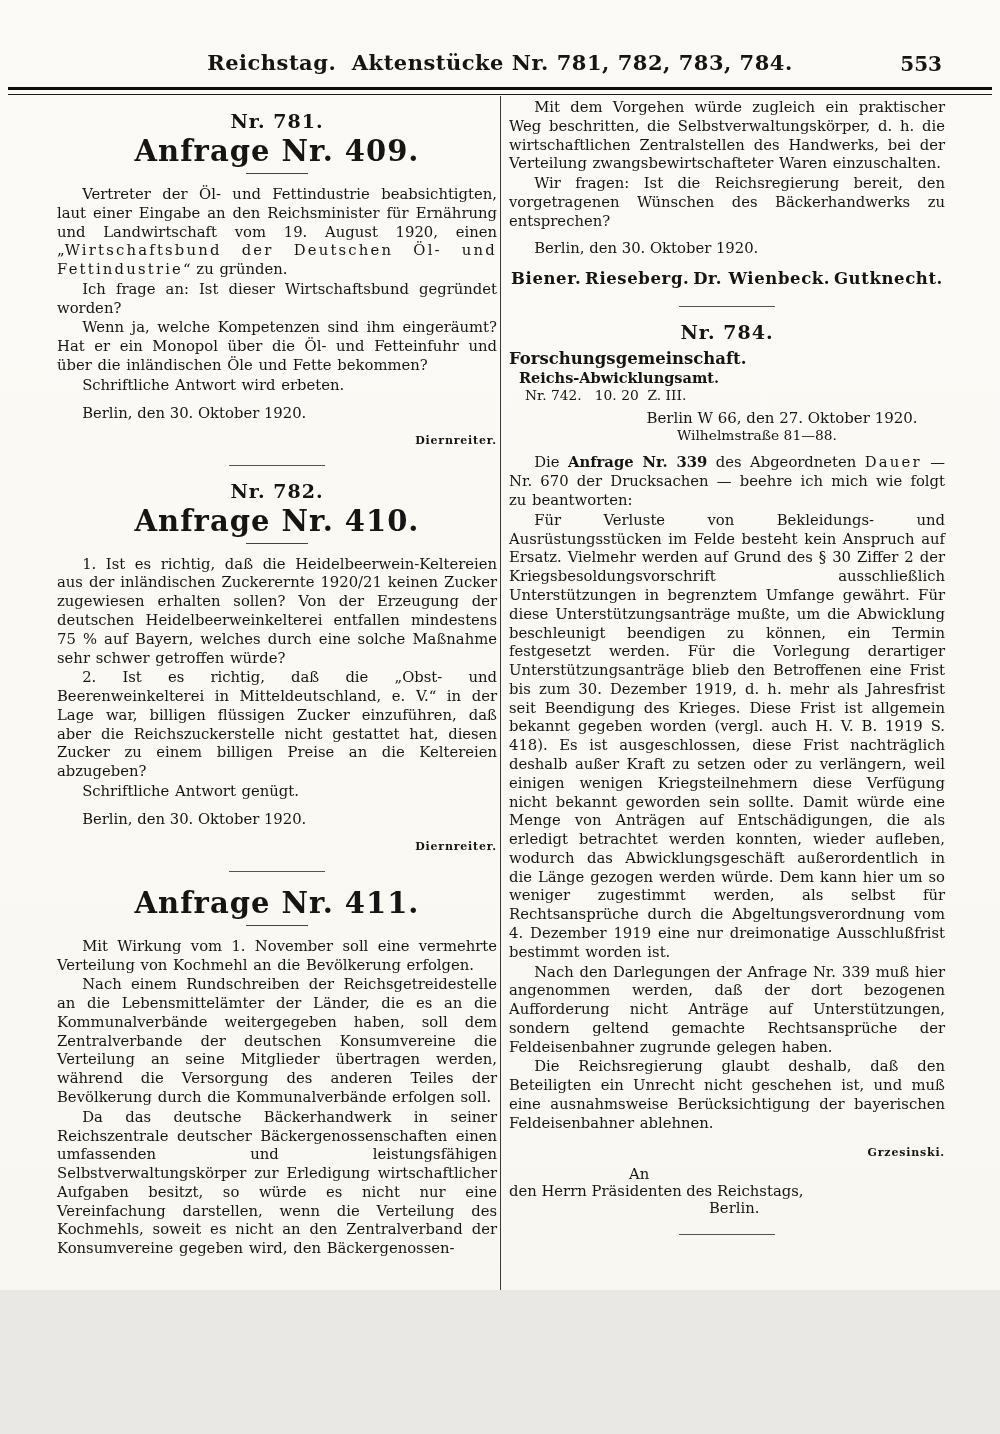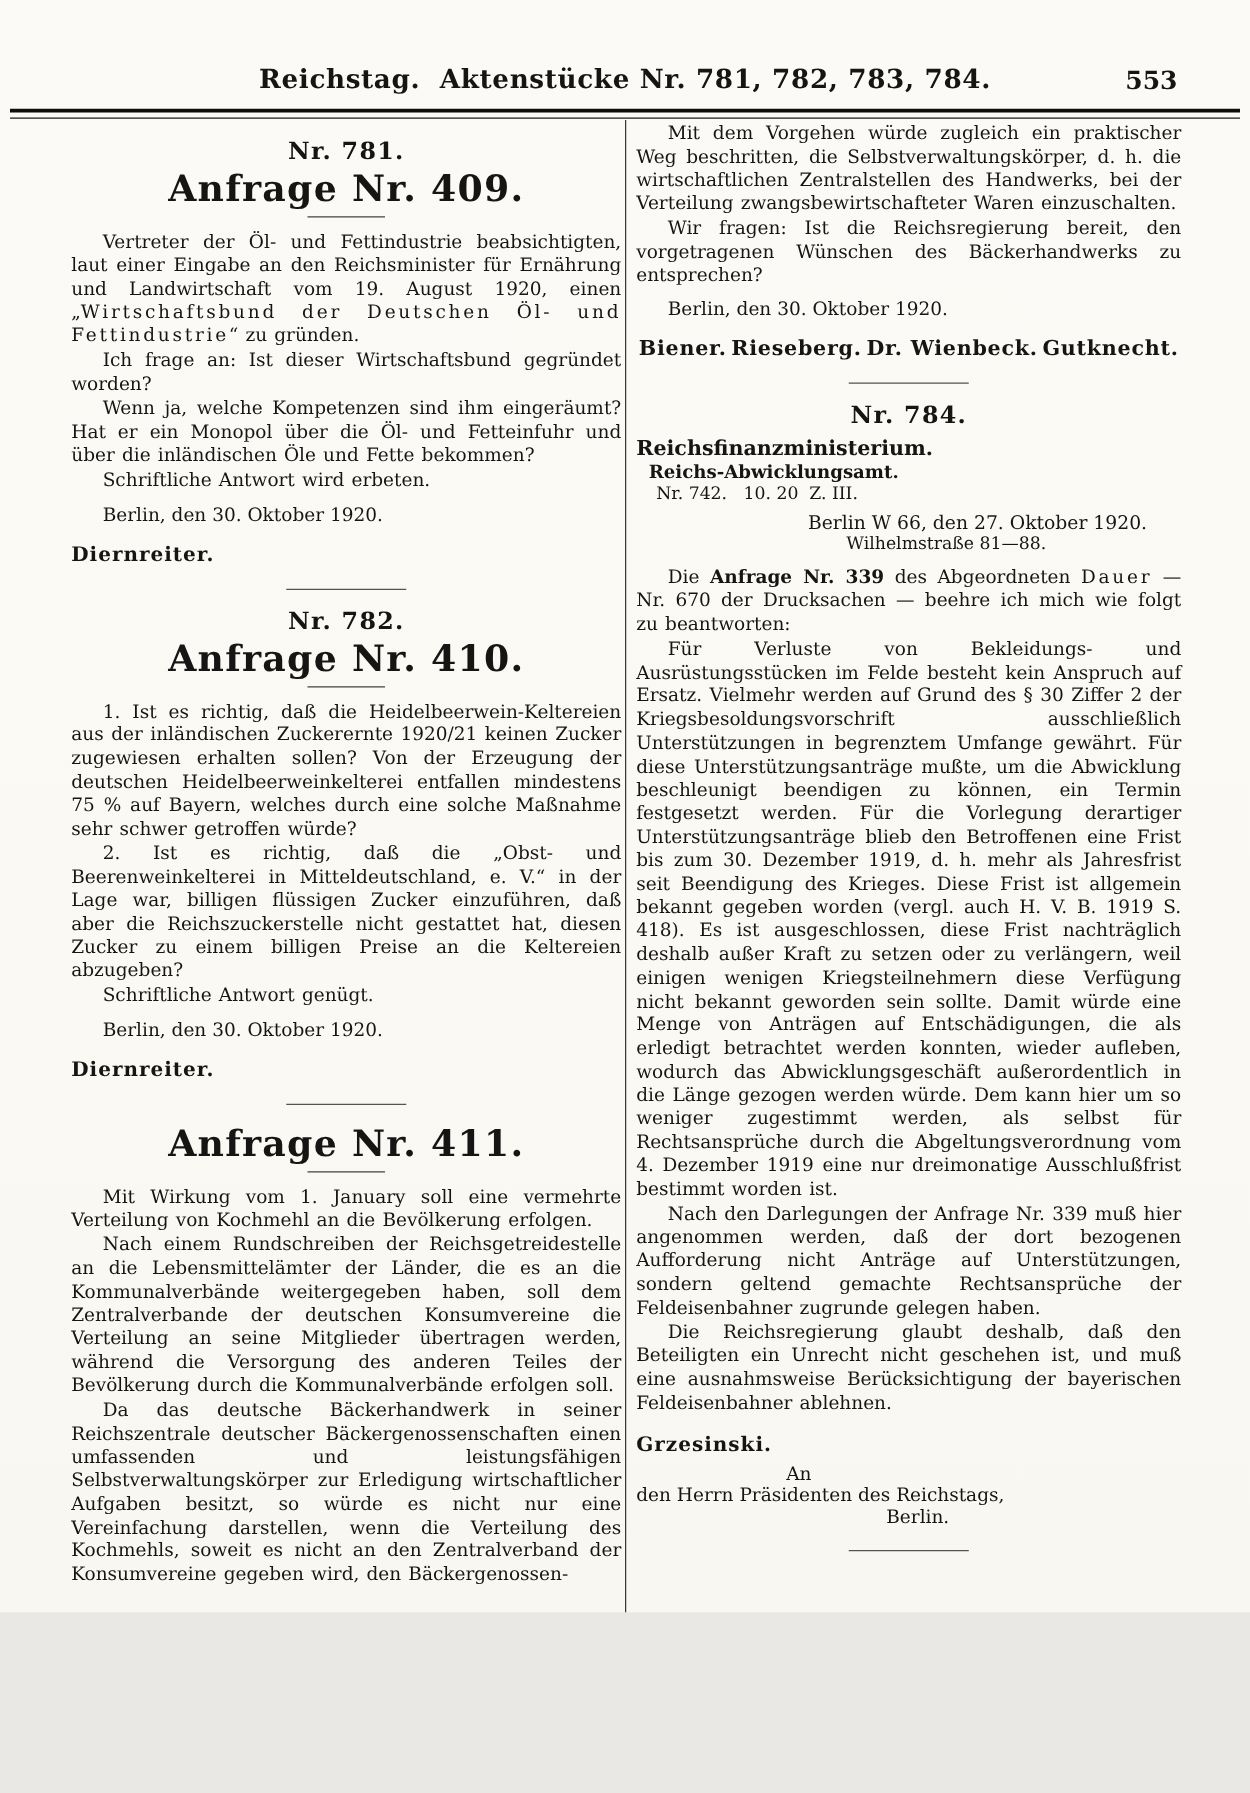--- a/index.html
+++ b/index.html
@@ -57,21 +57,21 @@
     text-align: center; font-weight: 700; font-size: 29px;
     margin: 0 0 5px 0; letter-spacing: 1px;
   }
   .title-rule {
     width: 62px; border-top: 1.6px solid #44423e; margin: 0 auto 11px auto;
   }
   .dateline {
     font-size: 14.8px; margin: 9px 0 0 0; padding-left: 1.7em;
   }
   .signature {
-    text-align: left; font-weight: 700; font-size: 16px;
+    text-align: right; font-weight: 700; font-size: 11px;
     letter-spacing: .8px; margin: 13px 0 4px 0;
   }
   .section-rule {
     width: 96px; border-top: 1.3px solid #55534e; margin: 18px auto 14px auto;
   }
   
   .signature-row {
     display: flex; justify-content: space-between;
     font-weight: 700; font-size: 16.5px; letter-spacing: .6px;
     margin: 13px 2px 4px 2px;
@@ -138,42 +138,42 @@
     <div class="title-rule"></div>
     <p class="body-par indent">1. Ist es richtig, daß die Heidelbeerwein-Keltereien aus der inländischen Zuckerernte 1920/21 keinen Zucker zugewiesen erhalten sollen? Von der Erzeugung der deutschen Heidelbeerweinkelterei entfallen mindestens 75 % auf Bayern, welches durch eine solche Maßnahme sehr schwer getroffen würde?</p>
     <p class="body-par indent">2. Ist es richtig, daß die „Obst- und Beerenweinkelterei in Mitteldeutschland, e. V.“ in der Lage war, billigen flüssigen Zucker einzuführen, daß aber die Reichszuckerstelle nicht gestattet hat, diesen Zucker zu einem billigen Preise an die Keltereien abzugeben?</p>
     <p class="body-par indent">Schriftliche Antwort genügt.</p>
     <div class="dateline">Berlin, den 30. Oktober 1920.</div>
     <div class="signature">Diernreiter.</div>
     <div class="section-rule"></div>
 
     <div class="sec-title">Anfrage Nr. 411.</div>
     <div class="title-rule"></div>
-    <p class="body-par indent">Mit Wirkung vom 1. January soll eine vermehrte Verteilung von Kochmehl an die Bevölkerung erfolgen.</p>
+    <p class="body-par indent">Mit Wirkung vom 1. November soll eine vermehrte Verteilung von Kochmehl an die Bevölkerung erfolgen.</p>
     <p class="body-par indent">Nach einem Rundschreiben der Reichsgetreidestelle an die Lebensmittelämter der Länder, die es an die Kommunalverbände weitergegeben haben, soll dem Zentralverbande der deutschen Konsumvereine die Verteilung an seine Mitglieder übertragen werden, während die Versorgung des anderen Teiles der Bevölkerung durch die Kommunalverbände erfolgen soll.</p>
     <p class="body-par indent">Da das deutsche Bäckerhandwerk in seiner Reichszentrale deutscher Bäckergenossenschaften einen umfassenden und leistungsfähigen Selbstverwaltungskörper zur Erledigung wirtschaftlicher Aufgaben besitzt, so würde es nicht nur eine Vereinfachung darstellen, wenn die Verteilung des Kochmehls, soweit es nicht an den Zentralverband der Konsumvereine gegeben wird, den Bäckergenossen-</p>
   </div>
 
   <div class="col-footnote">Aktenstücke zu den Verhandlungen des Reichstags 1920.</div>
 
   <div class="col right-col">
 
     <p class="body-par indent">Mit dem Vorgehen würde zugleich ein praktischer Weg beschritten, die Selbstverwaltungskörper, d. h. die wirtschaftlichen Zentralstellen des Handwerks, bei der Verteilung zwangsbewirtschafteter Waren einzuschalten.</p>
     <p class="body-par indent">Wir fragen: Ist die Reichsregierung bereit, den vorgetragenen Wünschen des Bäckerhandwerks zu entsprechen?</p>
     <div class="dateline">Berlin, den 30. Oktober 1920.</div>
     <div class="signature-row">
       <span>Biener.</span>
       <span>Rieseberg.</span>
       <span>Dr. Wienbeck.</span>
       <span>Gutknecht.</span>
     </div>
     <div class="section-rule"></div>
 
     <div class="sec-number">Nr. 784.</div>
-    <div class="office-line1">Reichsfinanzministerium.</div>
+    <div class="office-line1">Forschungsgemeinschaft.</div>
     <div class="office-line2">Reichs-Abwicklungsamt.</div>
     <div class="office-line3">Nr. 742.   10. 20  Z. III.</div>
     <div class="dateline-right">Berlin W 66, den 27. Oktober 1920.</div>
     <div class="address-sub">Wilhelmstraße 81—88.</div>
     <p class="body-par indent"><span>Die </span><span class="b">Anfrage Nr. 339</span><span> des Abgeordneten </span><span class="sperr">Dauer</span><span> — Nr. 670 der Drucksachen — beehre ich mich wie folgt zu beantworten:</span></p>
     <p class="body-par indent">Für Verluste von Bekleidungs- und Ausrüstungsstücken im Felde besteht kein Anspruch auf Ersatz. Vielmehr werden auf Grund des § 30 Ziffer 2 der Kriegsbesoldungsvorschrift ausschließlich Unterstützungen in begrenztem Umfange gewährt. Für diese Unterstützungsanträge mußte, um die Abwicklung beschleunigt beendigen zu können, ein Termin festgesetzt werden. Für die Vorlegung derartiger Unterstützungsanträge blieb den Betroffenen eine Frist bis zum 30. Dezember 1919, d. h. mehr als Jahresfrist seit Beendigung des Krieges. Diese Frist ist allgemein bekannt gegeben worden (vergl. auch H. V. B. 1919 S. 418). Es ist ausgeschlossen, diese Frist nachträglich deshalb außer Kraft zu setzen oder zu verlängern, weil einigen wenigen Kriegsteilnehmern diese Verfügung nicht bekannt geworden sein sollte. Damit würde eine Menge von Anträgen auf Entschädigungen, die als erledigt betrachtet werden konnten, wieder aufleben, wodurch das Abwicklungsgeschäft außerordentlich in die Länge gezogen werden würde. Dem kann hier um so weniger zugestimmt werden, als selbst für Rechtsansprüche durch die Abgeltungsverordnung vom 4. Dezember 1919 eine nur dreimonatige Ausschlußfrist bestimmt worden ist.</p>
     <p class="body-par indent">Nach den Darlegungen der Anfrage Nr. 339 muß hier angenommen werden, daß der dort bezogenen Aufforderung nicht Anträge auf Unterstützungen, sondern geltend gemachte Rechtsansprüche der Feldeisenbahner zugrunde gelegen haben.</p>
     <p class="body-par indent">Die Reichsregierung glaubt deshalb, daß den Beteiligten ein Unrecht nicht geschehen ist, und muß eine ausnahmsweise Berücksichtigung der bayerischen Feldeisenbahner ablehnen.</p>
     <div class="signature">Grzesinski.</div>
     <div class="addr-an">An</div>

